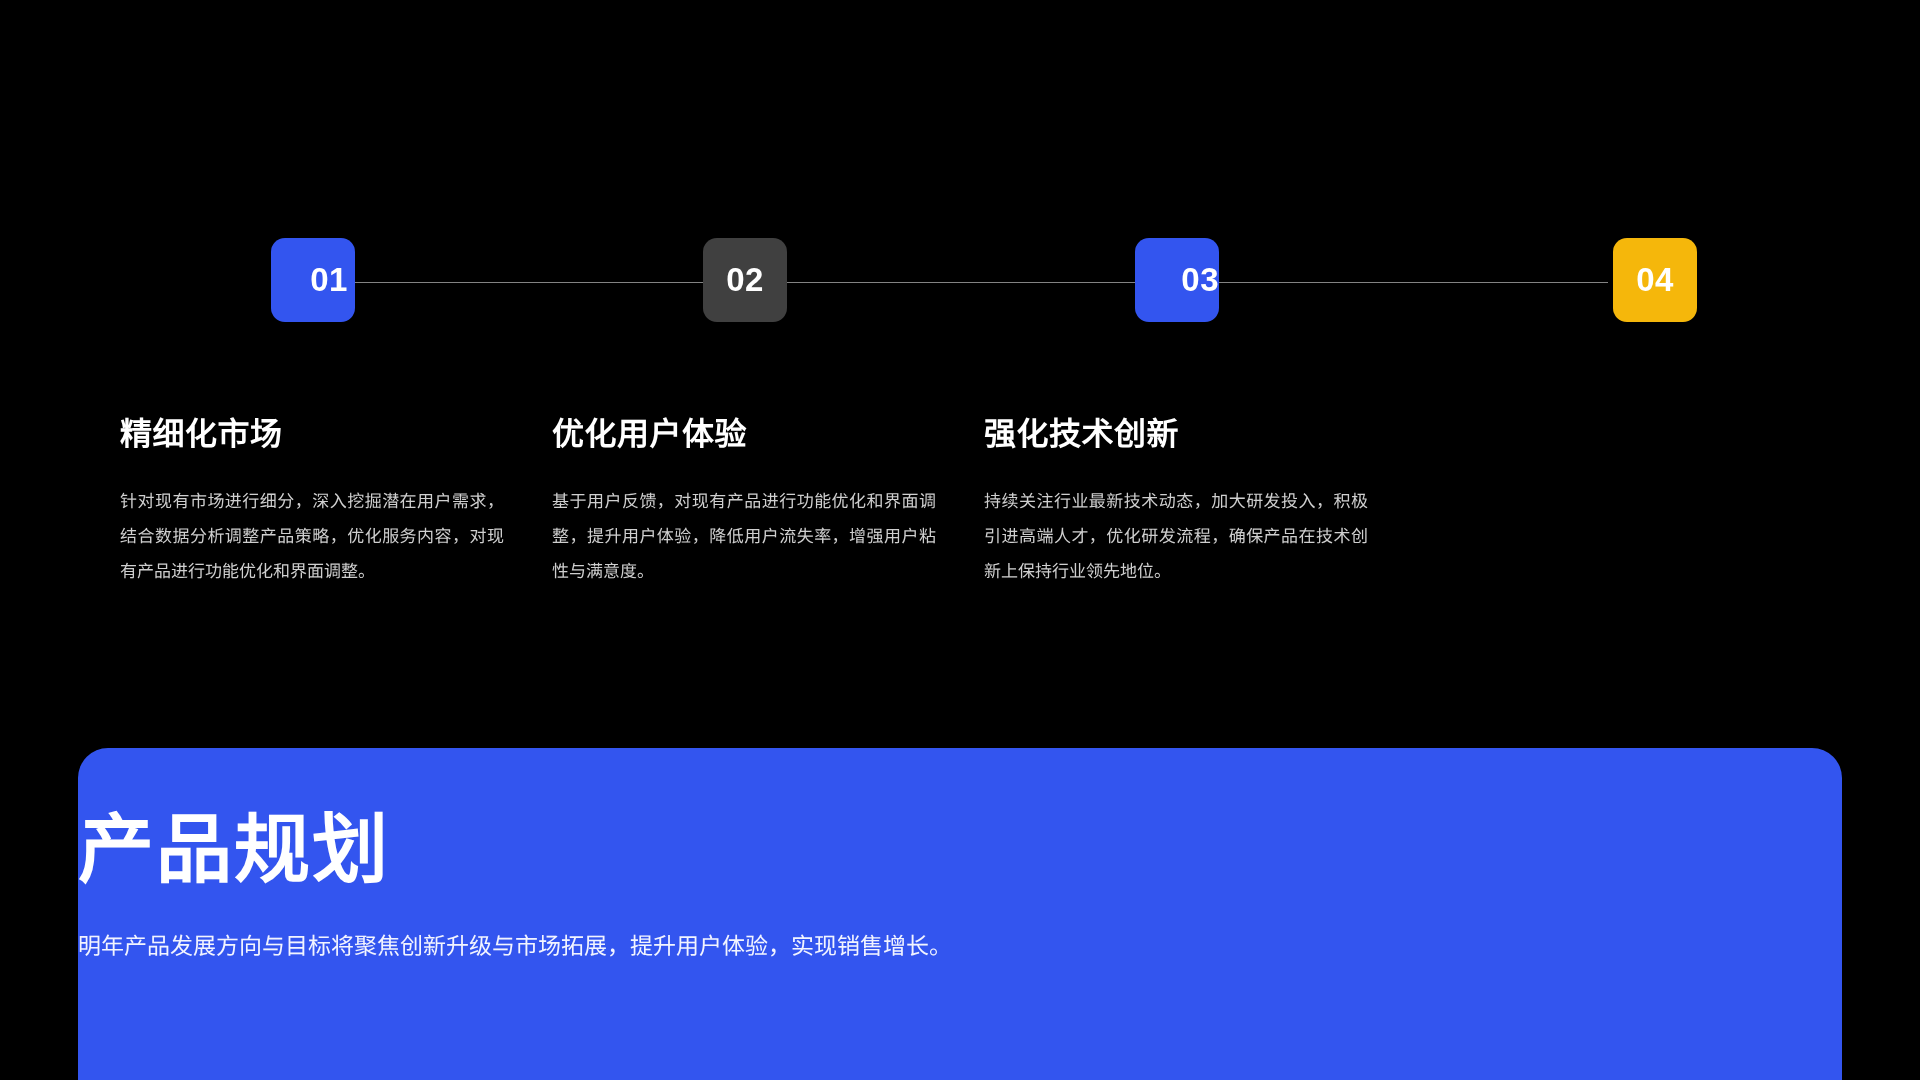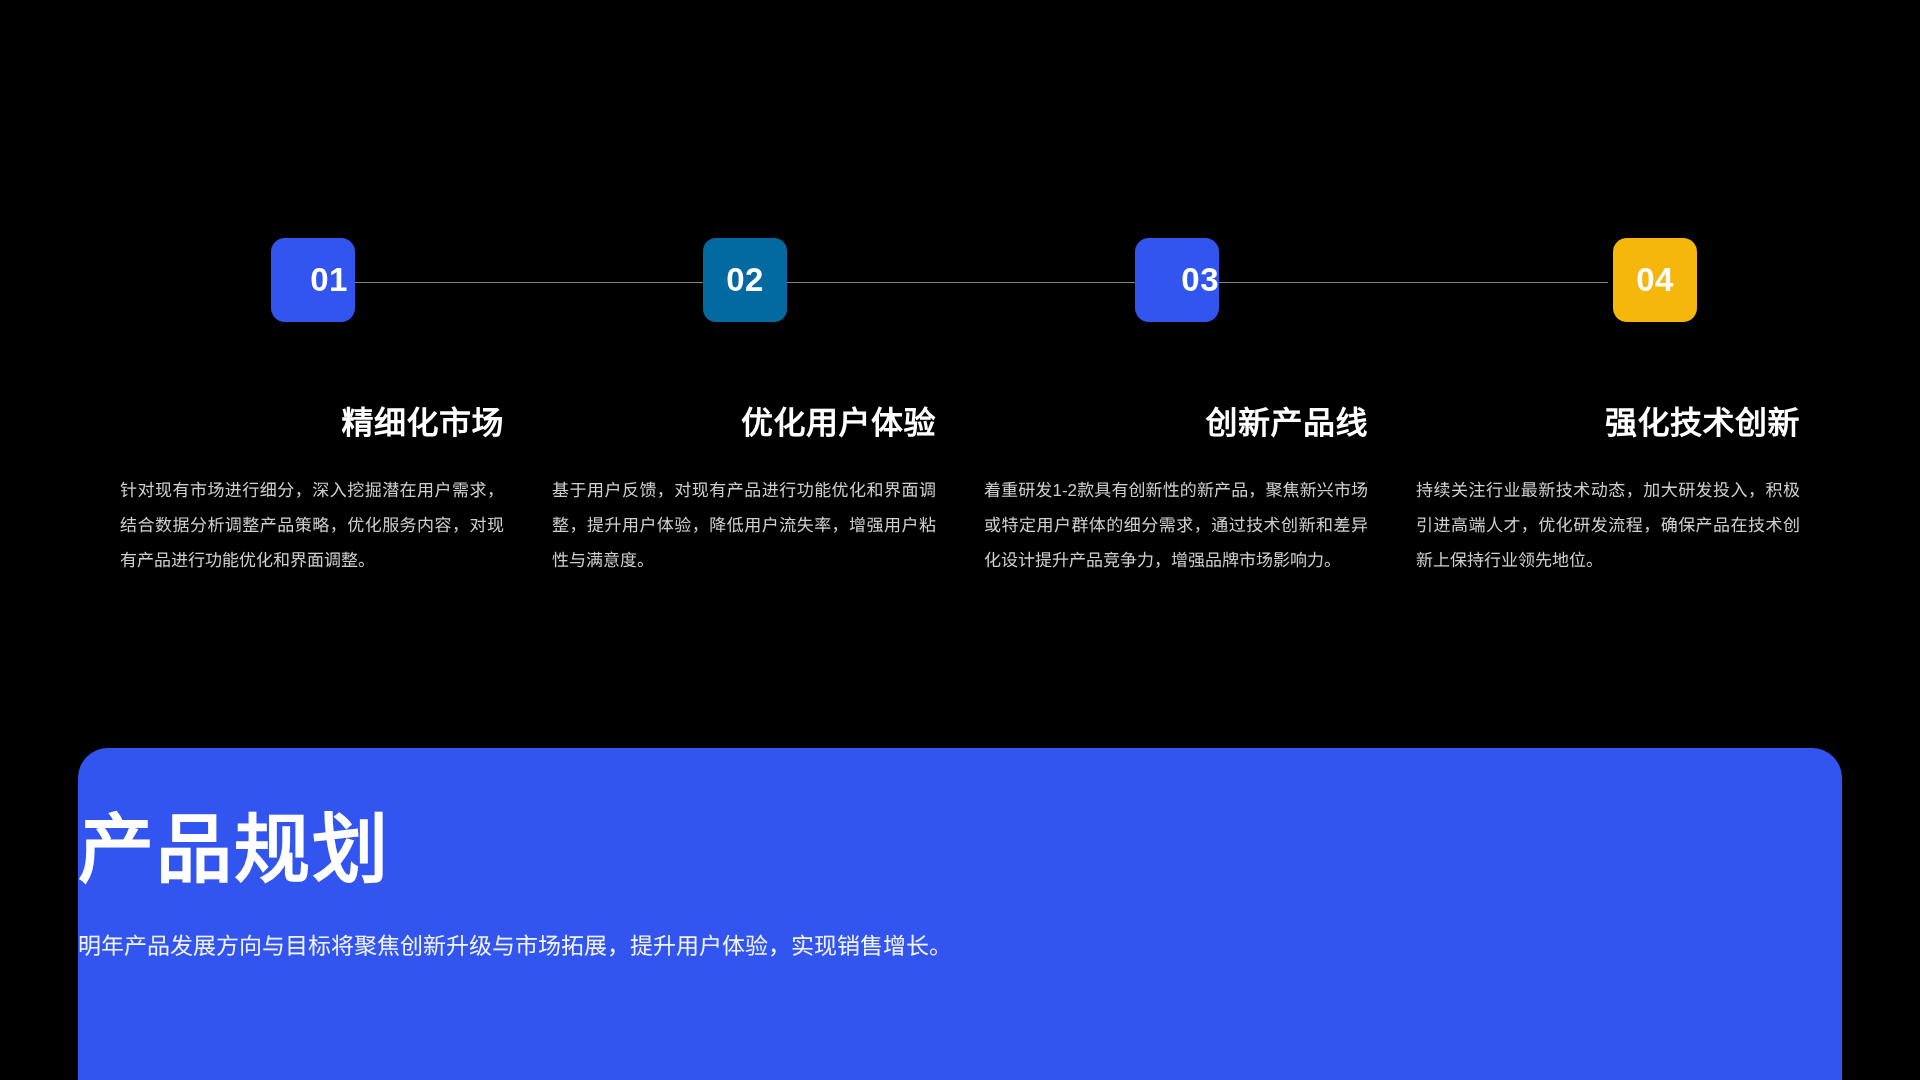--- a/index.html
+++ b/index.html
@@ -75,22 +75,22 @@
     width: 1728px;
     display: flex;
     gap: 0;
   }
   .col {
     width: 432px;
     box-sizing: border-box;
     padding: 0 24px;
   }
   .col-title {
-    margin: 4px 0 32px 0;
-    text-align: right;
+    margin: 15px 0 32px 0;
+    text-align: left;
     font-size: 32px;
     font-weight: 700;
     line-height: 1.2;
     color: #ffffff;
     letter-spacing: 0.5px;
   }
   .col-body {
     margin: 0;
     font-size: 17px;
     line-height: 2.05;
@@ -133,21 +133,21 @@
 <body>
 
 <div class="slide">
 
   <div class="timeline">
     <div class="timeline-track" style="background: rgb(154, 154, 154);"></div>
     <div class="badges">
       <div class="badge b1" style="background: rgb(51, 85, 239); padding-left: 32px;">
         <span>01</span>
       </div>
-      <div class="badge b2" style="background: #0369a1; border-radius: 13px;">
+      <div class="badge b2" style="background: #404040;">
         <span>02</span>
       </div>
       <div class="badge b3" style="background: rgb(51, 85, 239);">
         <span>03</span>
       </div>
       <div class="badge b4" style="background: rgb(245, 183, 11); margin-left: 46px;">
         <span>04</span>
       </div>
     </div>
   </div>
@@ -155,24 +155,20 @@
   <div class="columns">
     <div class="col">
       <h2 class="col-title">精细化市场</h2>
       <p class="col-body">针对现有市场进行细分，深入挖掘潜在用户需求，结合数据分析调整产品策略，优化服务内容，对现有产品进行功能优化和界面调整。</p>
     </div>
     <div class="col">
       <h2 class="col-title">优化用户体验</h2>
       <p class="col-body">基于用户反馈，对现有产品进行功能优化和界面调整，提升用户体验，降低用户流失率，增强用户粘性与满意度。</p>
     </div>
     <div class="col">
-      <h2 class="col-title">创新产品线</h2>
-      <p class="col-body">着重研发1-2款具有创新性的新产品，聚焦新兴市场或特定用户群体的细分需求，通过技术创新和差异化设计提升产品竞争力，增强品牌市场影响力。</p>
-    </div>
-    <div class="col">
       <h2 class="col-title">强化技术创新</h2>
       <p class="col-body">持续关注行业最新技术动态，加大研发投入，积极引进高端人才，优化研发流程，确保产品在技术创新上保持行业领先地位。</p>
     </div>
   </div>
 
   <div class="panel" style="background: rgb(51, 85, 239);">
     <h1 class="panel-title">产品规划</h1>
     <p class="panel-subtitle">明年产品发展方向与目标将聚焦创新升级与市场拓展，提升用户体验，实现销售增长。</p>
   </div>
 

